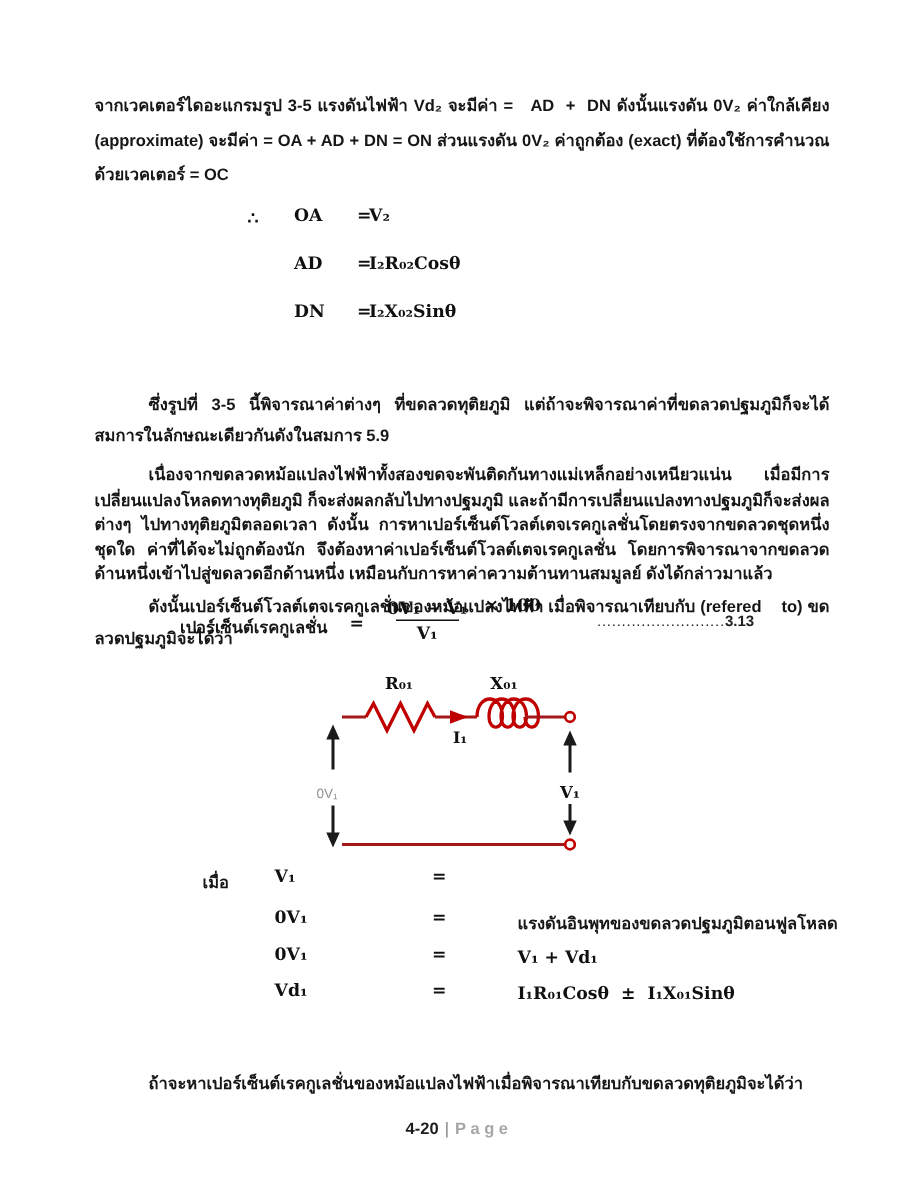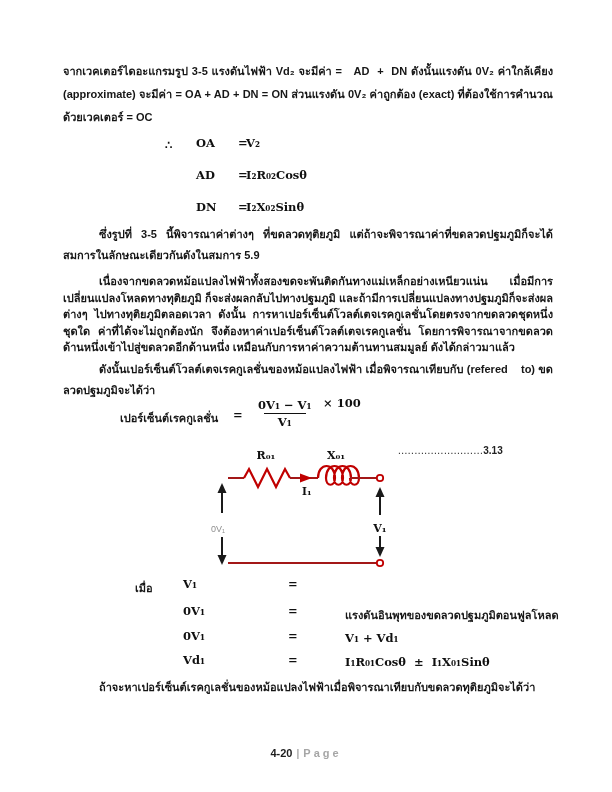--- a/index.html
+++ b/index.html
@@ -6,40 +6,40 @@
   .page{
     position:relative;width:576px;height:792px;background:#ffffff;overflow:hidden;
     font-family:"Liberation Sans",sans-serif;color:#161616;
   }
   .abs{position:absolute;}
   .para{
     position:absolute;left:63px;width:490px;
     font-size:11px;font-weight:600;line-height:21px;
     text-align:justify;color:#161616;overflow:hidden;
   }
-  .indent{text-indent:36px;}
+  .indent{text-indent:36px;margin-top:36px;}
   .math{
     font-family:"DejaVu Serif",serif;font-weight:bold;font-size:11.5px;color:#101010;
   }
   .thaibold{font-size:11px;font-weight:600;}
   .eqrow{position:absolute;left:0;width:612px;height:22px;}
   .eqrow .therefore{position:absolute;left:165px;top:2px;}
   .eqrow .lhs{position:absolute;left:196px;top:0;}
   .eqrow .eqs{position:absolute;left:238px;top:0;}
   .eqrow .rhs{position:absolute;left:246px;top:0;}
   .defrow{position:absolute;left:0;width:612px;height:24px;}
   .defrow .when{position:absolute;left:135px;top:2px;}
   .defrow .sym{position:absolute;left:183px;top:0;}
   .defrow .eqs{position:absolute;left:288px;top:0;}
   .defrow .desc-thai{position:absolute;left:345px;top:2px;font-size:11px;font-weight:600;}
   .defrow .desc-math{position:absolute;left:345px;top:2px;}
   .frac{position:absolute;left:256px;top:398px;display:inline-flex;flex-direction:column;align-items:center;}
   .frac .den{border-top:1.5px solid #101010;padding:1px 14px 0 14px;}
   .frac .num{padding:0 2px 1px 2px;}
-  .leader{position:absolute;left:398px;top:409px;font-size:10px;color:#222;letter-spacing:0.5px;margin-top:36px;}
+  .leader{position:absolute;left:398px;top:409px;font-size:10px;color:#222;letter-spacing:0.5px;}
   .leader .eqnum{font-weight:bold;letter-spacing:0;}
   .footer{position:absolute;left:0;top:747px;width:612px;text-align:center;font-size:11px;}
   .footer .num{font-weight:bold;color:#1c1c1c;}
   .footer .sep{color:#7f7f7f;padding:0 4px;}
   .footer .word{font-weight:bold;color:#a6a6a6;letter-spacing:3px;}
 </style>
 </head>
 <body>
 
 <div class="page">

